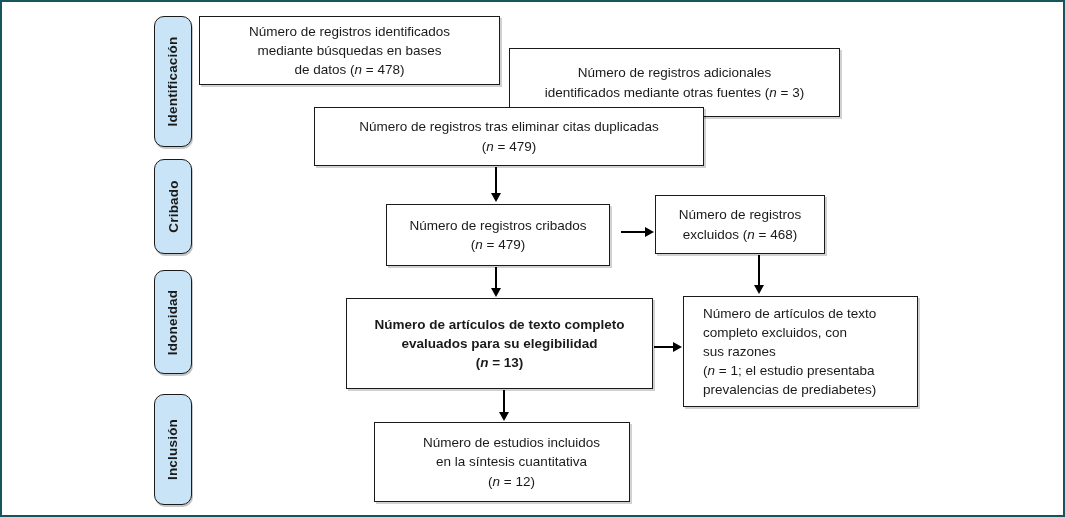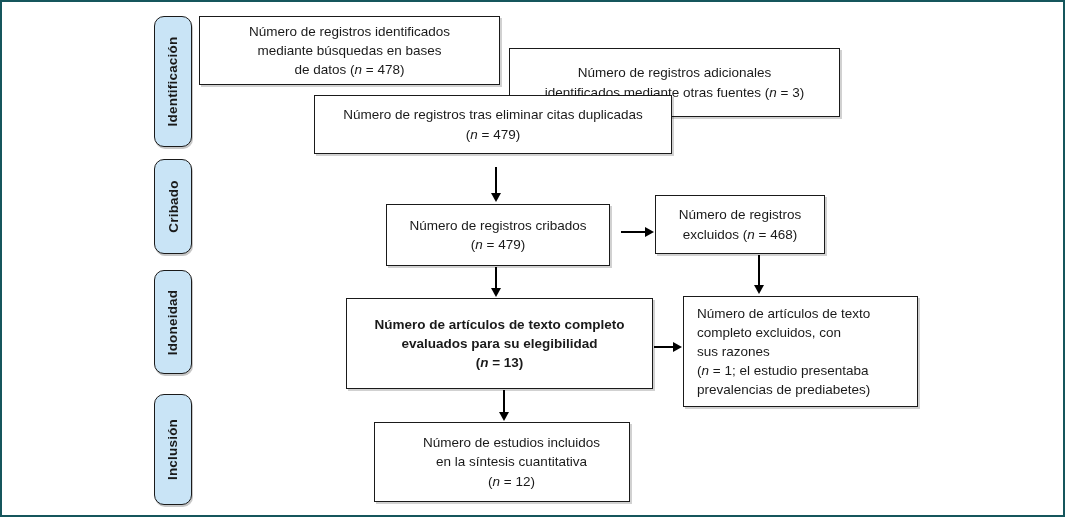--- a/index.html
+++ b/index.html
@@ -38,21 +38,21 @@
     box-shadow:2px 2px 0 rgba(0,0,0,0.18);
     display:flex; align-items:center; justify-content:center;
     text-align:center;
     font-size:13.5px;
     line-height:1.42;
     padding:4px 8px;
   }
   .fbox.left-align {
     justify-content:flex-start;
     text-align:left;
-    padding-left:13px;
+    padding-left:19px;
   }
   .fbox i { font-style:italic; }
   .arr { position:absolute; background:#000000; }
   .arr.v { width:2px; }
   .arr.v::after {
     content:""; position:absolute; left:50%; transform:translateX(-50%);
     bottom:-9px; width:0; height:0;
     border-left:5px solid transparent; border-right:5px solid transparent;
     border-top:9px solid #000000;
   }
@@ -83,21 +83,21 @@
   </div>
 
   <div class="fbox" style="left:197px; top:14px; width:301px; height:69px;">
     <div>Número de registros identificados<br>mediante búsquedas en bases<br>de datos (<i>n</i> = 478)</div>
   </div>
 
   <div class="fbox" style="left:507px; top:14px; width:331px; height:69px;margin-top:32px;">
     <div>Número de registros adicionales<br>identificados mediante otras fuentes (<i>n</i> = 3)</div>
   </div>
 
-  <div class="fbox" style="left:312px; top:93px; width:358px; height:59px;">
+  <div class="fbox" style="left:312px; top:105px; width:390px; height:59px;">
     <div>Número de registros tras eliminar citas duplicadas<br>(<i>n</i> = 479)</div>
   </div>
 
   <div class="fbox" style="left:384px; top:202px; width:224px; height:62px;">
     <div>Número de registros cribados<br>(<i>n</i> = 479)</div>
   </div>
 
   <div class="fbox" style="left:653px; top:193px; width:170px; height:59px;">
     <div>Número de registros<br>excluidos (<i>n</i> = 468)</div>
   </div>

